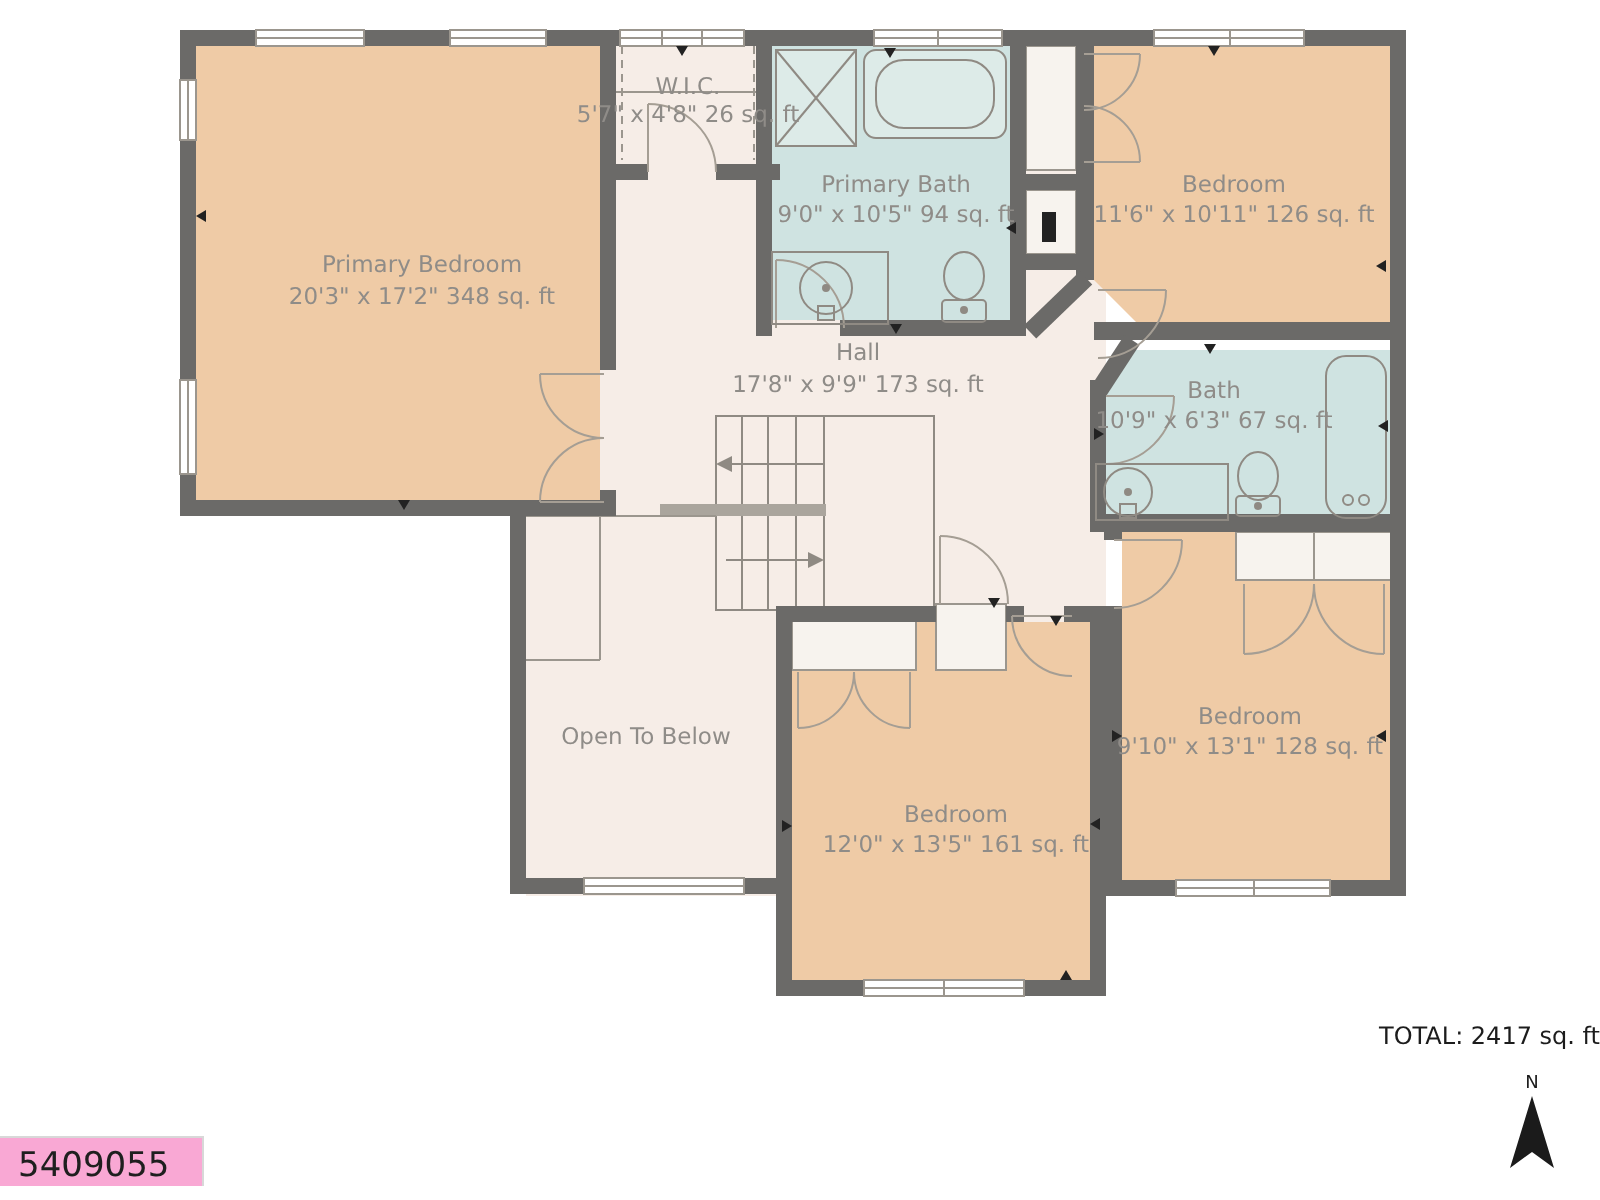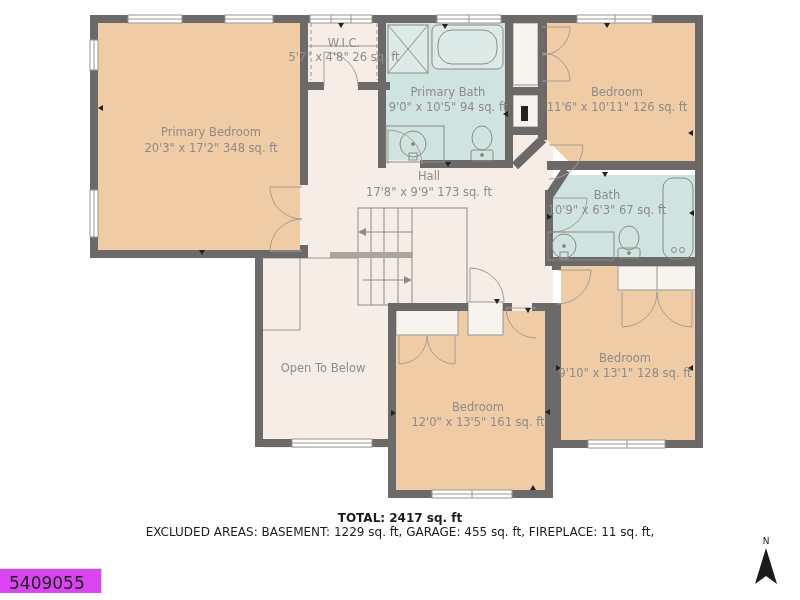--- a/index.html
+++ b/index.html
@@ -3,22 +3,22 @@
 <meta charset="utf-8">
 <style>
   html,body{margin:0;padding:0;background:#ffffff;}
   #canvas{position:relative;width:800px;height:600px;background:#ffffff;overflow:hidden;
           font-family:"DejaVu Sans","Liberation Sans",sans-serif;}
   #plan-svg{position:absolute;left:0;top:0;}
   .room-name{font-size:11.5px;fill:#8f8c88;}
   .room-dims{font-size:11.5px;fill:#8f8c88;}
   .summary{position:absolute;left:0;top:512px;width:800px;text-align:center;color:#1c1c1c;}
   .summary div{font-size:12px;line-height:13.5px;}
-  .summary .total-line{font-weight:bold;}
-  .listing-id{position:absolute;left:0;top:568px;background:#d946ef;color:#1f1f1f;
+  .summary .total-line{font-weight:normal;text-align:right;}
+  .listing-id{position:absolute;left:0;top:568px;background:#f9a8d4;color:#1f1f1f;
               font-size:17px;padding:4px 16px 0 9px;border-top:1px solid #d8d8d8;
               border-right:1px solid #d8d8d8;}
   .north{position:absolute;left:748px;top:530px;width:36px;height:60px;}
   .north text{font-size:9px;fill:#1b1b1b;}
 </style>
 </head>
 <body>
 
 <div id="canvas">
 
@@ -282,21 +282,20 @@
     <text class="room-name" x="625" y="362">Bedroom</text>
     <text class="room-dims" x="625" y="377">9'10" x 13'1" 128 sq. ft</text>
     <text class="room-name" x="478" y="411">Bedroom</text>
     <text class="room-dims" x="478" y="426">12'0" x 13'5" 161 sq. ft</text>
     <text class="room-name" x="323" y="372">Open To Below</text>
   </g>
 </svg>
 
   <div class="summary">
     <div class="total-line">TOTAL: 2417 sq. ft</div>
-    <div>EXCLUDED AREAS: BASEMENT: 1229 sq. ft, GARAGE: 455 sq. ft, FIREPLACE: 11 sq. ft,</div>
   </div>
 
   <div class="listing-id">5409055</div>
 
   <svg class="north" viewBox="0 0 36 60">
     <text x="18" y="14" text-anchor="middle">N</text>
     <polygon points="18,18 7,54 18,46 29,54" fill="#1b1b1b"></polygon>
   </svg>
 
 </div>

